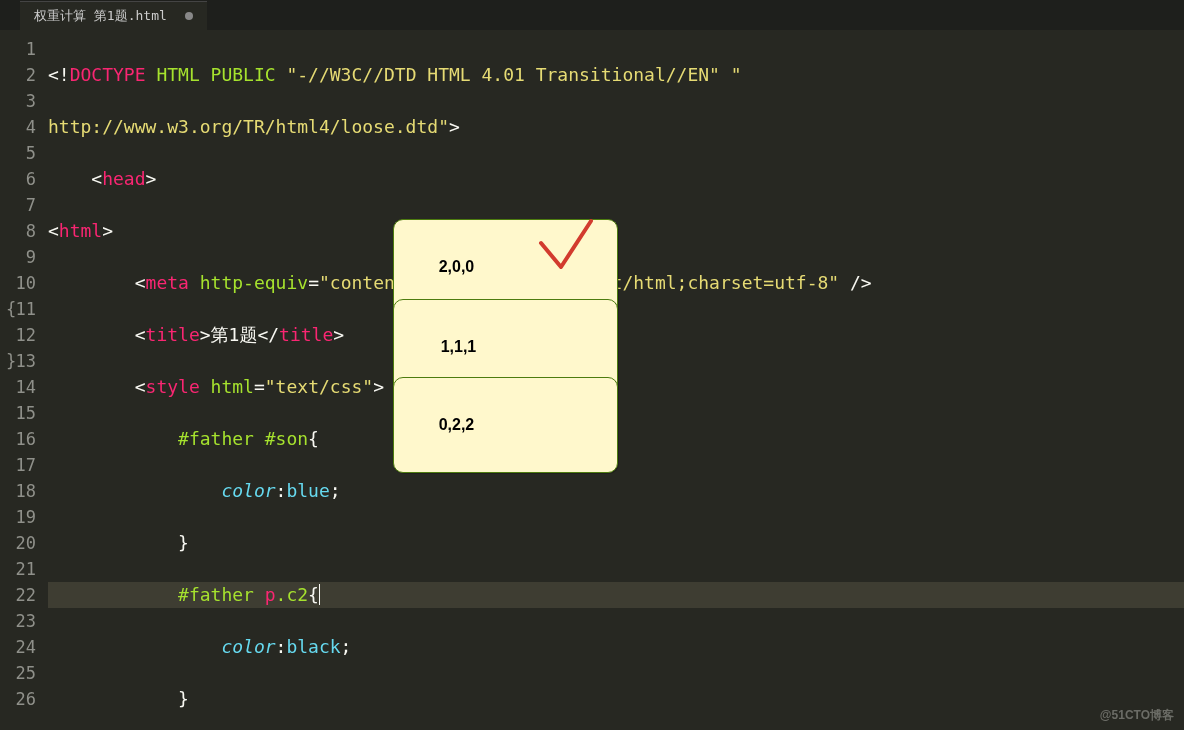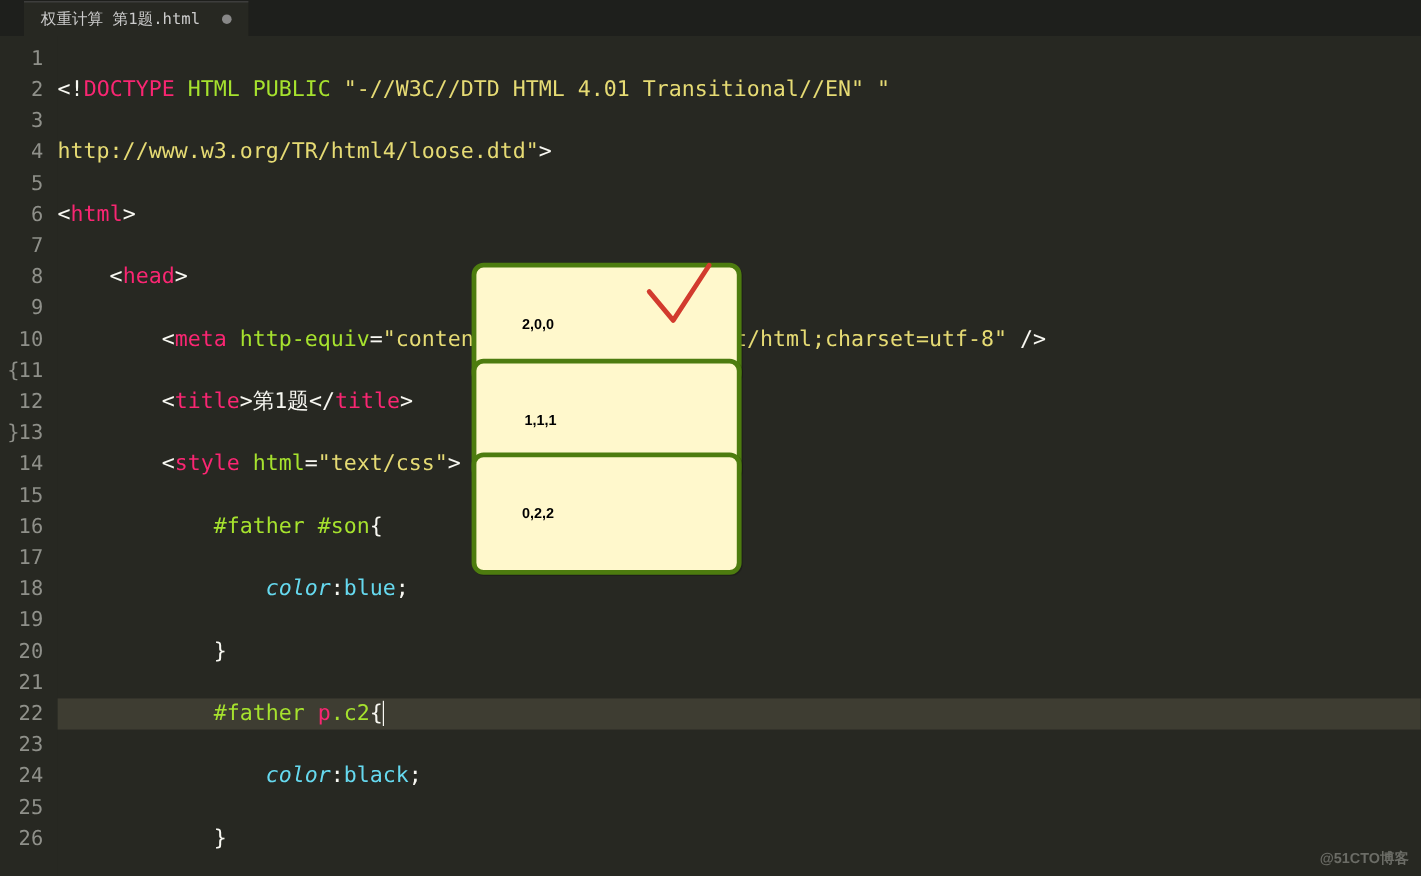--- a/index.html
+++ b/index.html
@@ -65,26 +65,26 @@
 .str   { color:#e6db74; }
 .sel   { color:#a6e22e; }
 .selt  { color:#f92672; }
 .prop  { color:#66d9ef; font-style: italic; }
 .val   { color:#66d9ef; }
 .cursor { border-left: 1px solid #f8f8f2; }
 
 .callout {
   position: absolute;
   background: #fff8cc;
-  border: 4px solid #4d7c0f;
+  border: 1px solid #4d7c0f;
   border-radius: 10px;
   color: #000;
   font-family: Arial, sans-serif;
   font-weight: bold;
-  font-size: 12px;
+  font-size: 16px;
   padding: 8px 18px;
   width: 225px;
   box-shadow: 1px 1px 0 rgba(0,0,0,.2);
 }
 .checkmark {
   position: absolute;
   color: #d23b2e;
 }
 .watermark {
   position: absolute;
@@ -132,22 +132,22 @@
     <span class="line-num">22</span>
     <span class="line-num">23</span>
     <span class="line-num">24</span>
     <span class="line-num">25</span>
     <span class="line-num">26</span>
   </div>
 
   <div class="code">
 <span class="row"><span class="plain">&lt;!</span><span class="tag">DOCTYPE</span><span class="attr"> HTML PUBLIC </span><span class="str">"-//W3C//DTD HTML 4.01 Transitional//EN"</span><span class="plain"> </span><span class="str">"</span></span>
 <span class="row"><span class="str">http://www.w3.org/TR/html4/loose.dtd"</span><span class="plain">&gt;</span></span>
+<span class="row"><span class="plain">    &lt;</span><span class="tag">head</span><span class="plain">&gt;</span></span>
 <span class="row"><span class="plain">&lt;</span><span class="tag">html</span><span class="plain">&gt;</span></span>
-<span class="row"><span class="plain">    &lt;</span><span class="tag">head</span><span class="plain">&gt;</span></span>
 <span class="row"><span class="plain">        &lt;</span><span class="tag">meta</span><span class="plain"> </span><span class="attr">http-equiv</span><span class="plain">=</span><span class="str">"content-type"</span><span class="plain"> </span><span class="attr">content</span><span class="plain">=</span><span class="str">"text/html;charset=utf-8"</span><span class="plain"> /&gt;</span></span>
 <span class="row"><span class="plain">        &lt;</span><span class="tag">title</span><span class="plain">&gt;</span><span class="plain">第1题</span><span class="plain">&lt;/</span><span class="tag">title</span><span class="plain">&gt;</span></span>
 <span class="row"><span class="plain">        &lt;</span><span class="tag">style</span><span class="plain"> </span><span class="attr">html</span><span class="plain">=</span><span class="str">"text/css"</span><span class="plain">&gt;</span></span>
 <span class="row"><span class="plain">            </span><span class="sel">#father</span><span class="plain"> </span><span class="sel">#son</span><span class="plain">{</span></span>
 <span class="row"><span class="plain">                </span><span class="prop">color</span><span class="plain">:</span><span class="val">blue</span><span class="plain">;</span></span>
 <span class="row"><span class="plain">            }</span></span>
 <span class="row hl-row"><span class="plain">            </span><span class="sel">#father</span><span class="plain"> </span><span class="selt">p</span><span class="sel">.c2</span><span class="plain">{</span><span class="cursor"></span></span>
 <span class="row"><span class="plain">                </span><span class="prop">color</span><span class="plain">:</span><span class="val">black</span><span class="plain">;</span></span>
 <span class="row"><span class="plain">            }</span></span>
 

